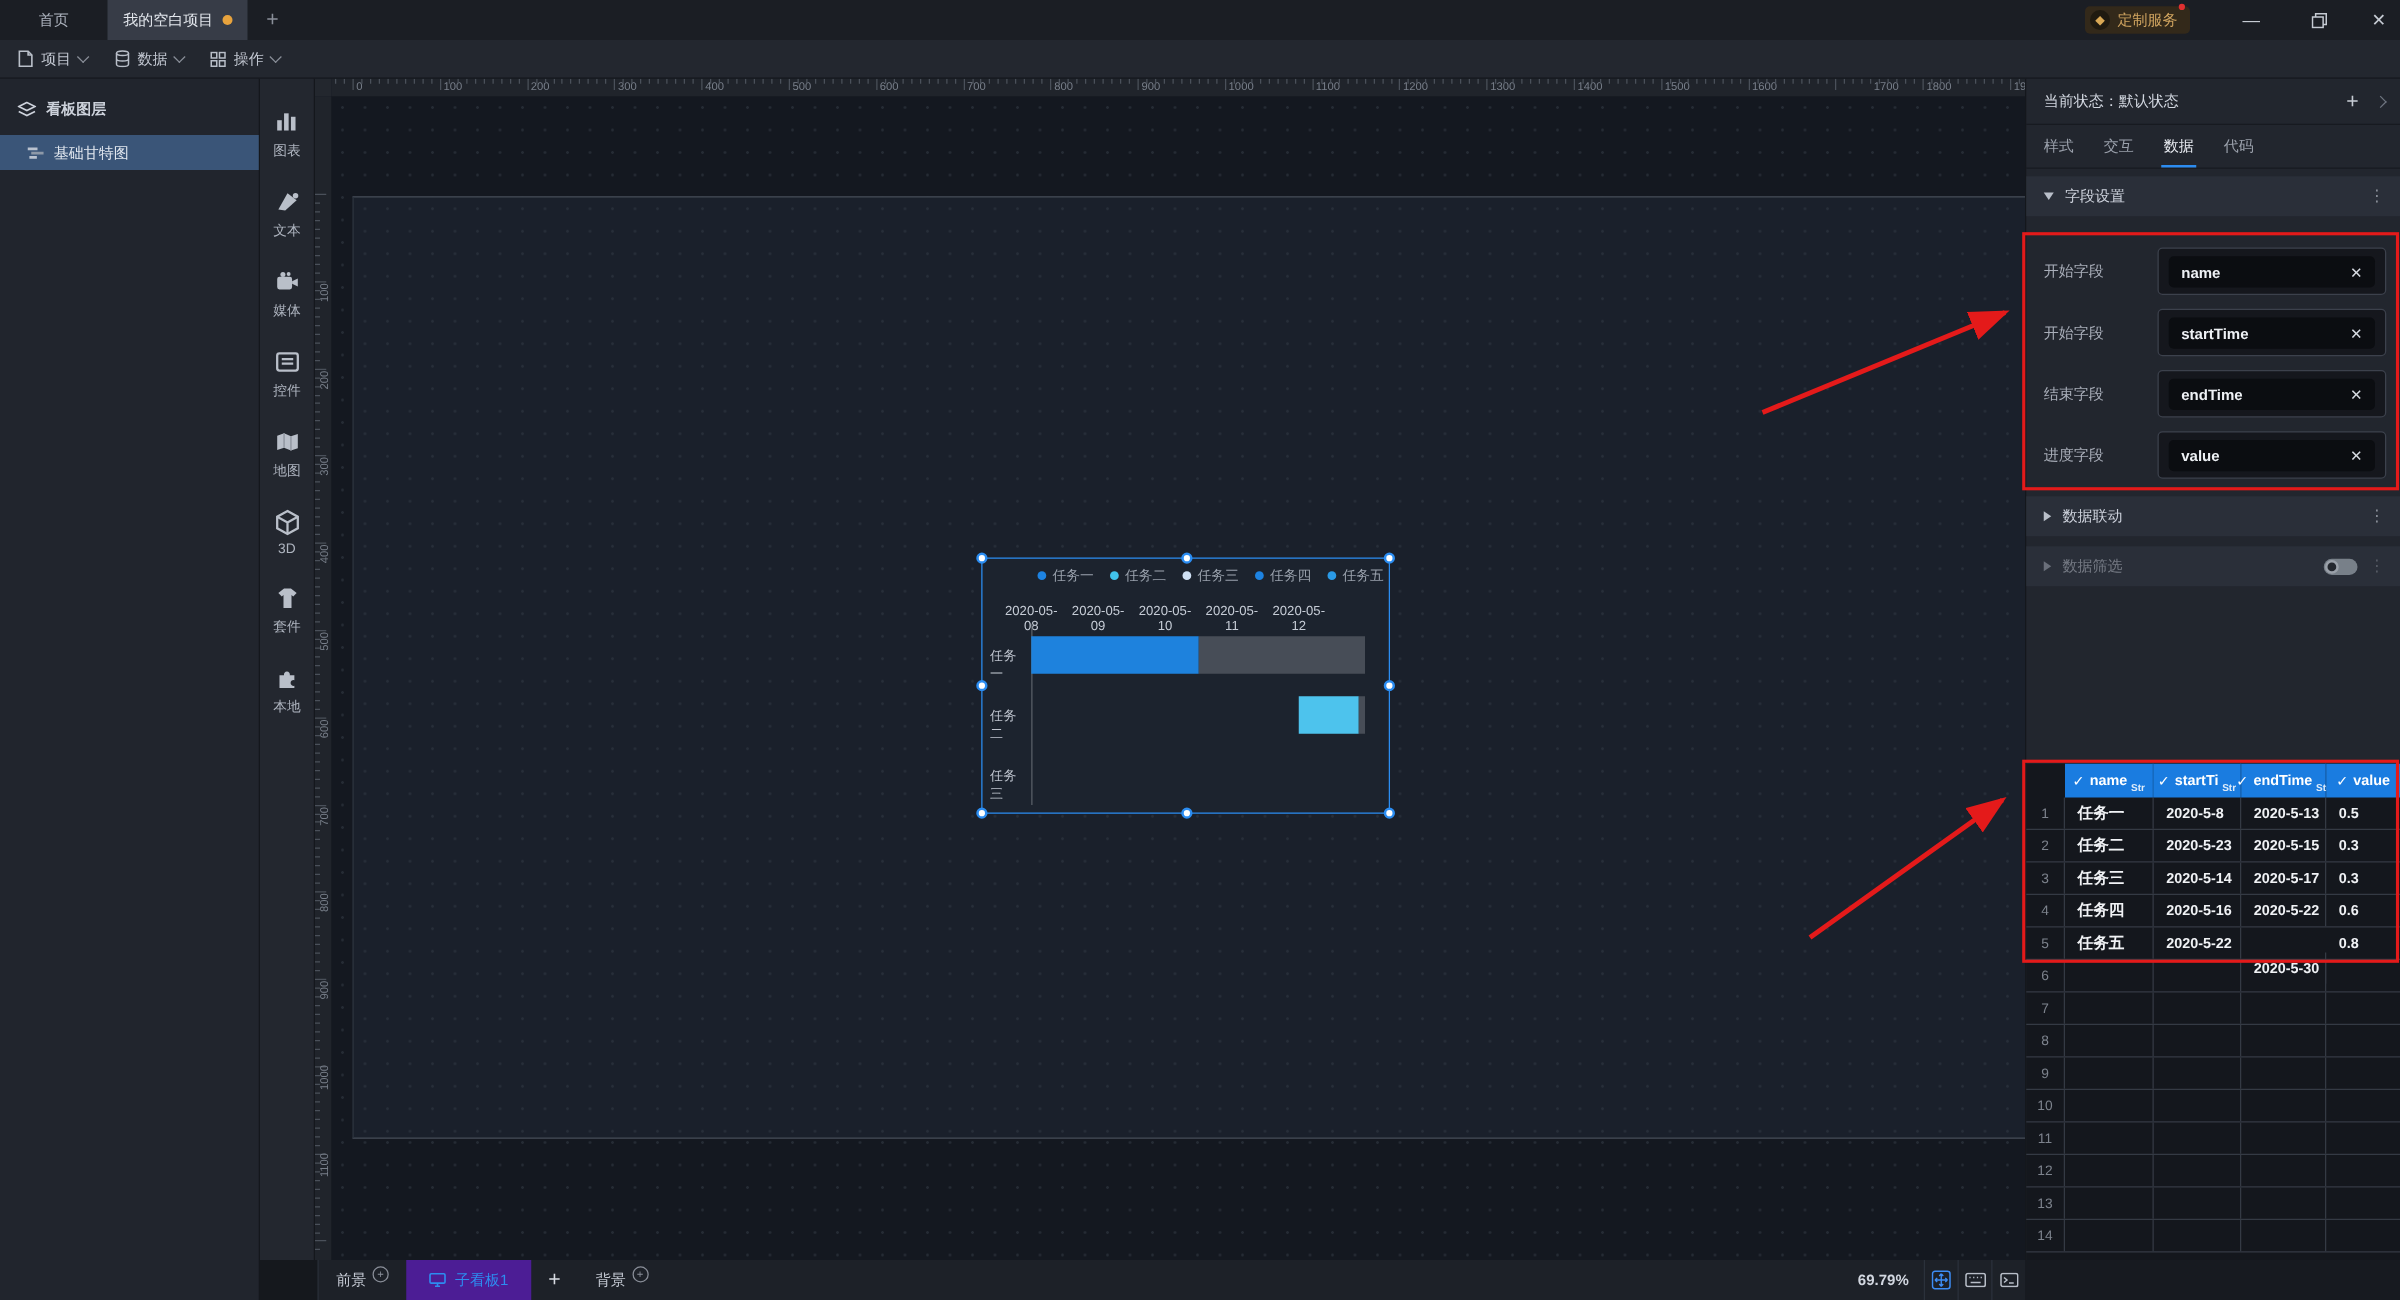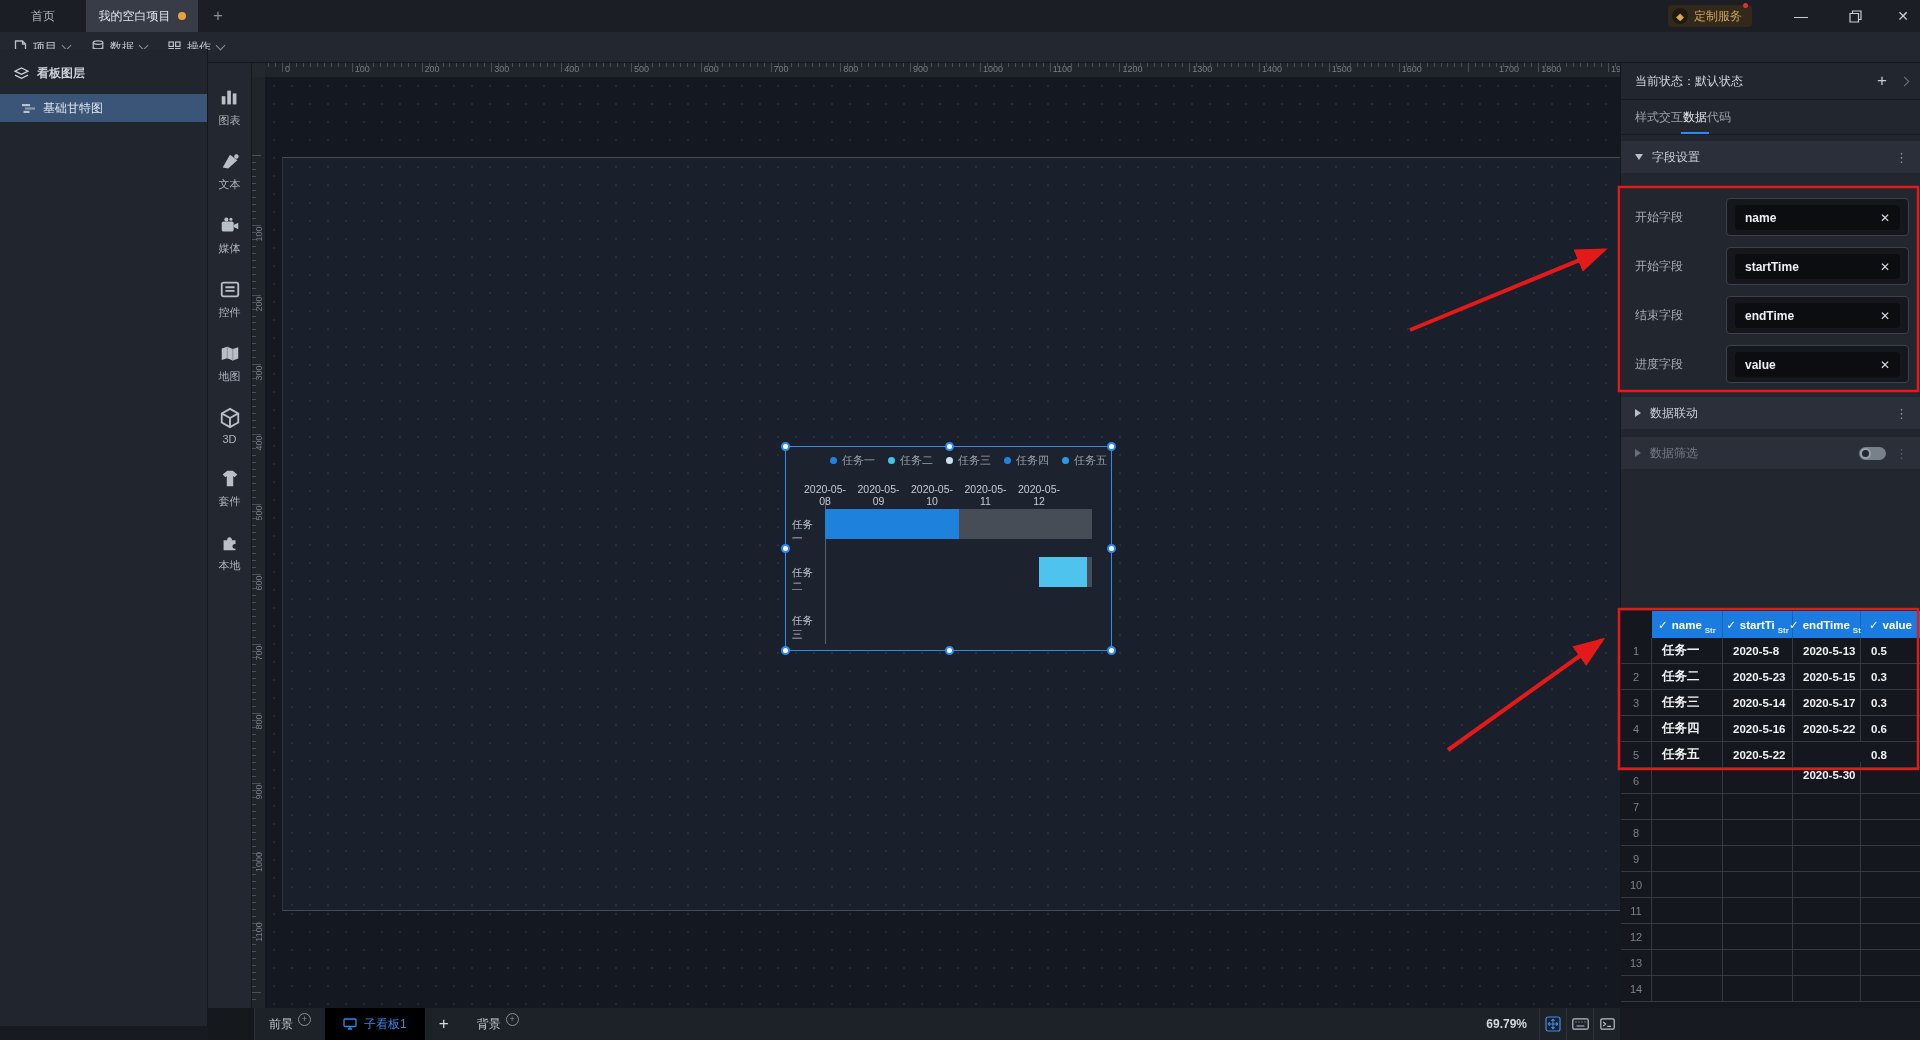--- a/index.html
+++ b/index.html
@@ -16,21 +16,21 @@
   .badge .reddot{position:absolute;right:4px;top:-2px;width:5px;height:5px;border-radius:50%;background:#e03030;}
   .winbtn{position:absolute;top:0;width:30px;height:32px;display:flex;align-items:center;justify-content:center;color:#c6cbd3;font-size:14px;cursor:pointer;}
   
   .menubar{position:absolute;left:0;top:32px;width:1920px;height:31px;background:#23272f;border-bottom:1px solid #14171c;box-sizing:border-box;}
   .menu-item{position:absolute;top:0;height:30px;display:flex;align-items:center;gap:6px;color:#c2c7d1;cursor:pointer;}
   .chev{display:inline-block;width:6px;height:6px;border-right:1.5px solid #8a8f99;border-bottom:1.5px solid #8a8f99;transform:rotate(45deg);margin-top:-3px;}
   .searchbtn{position:absolute;left:1708px;top:36px;width:30px;height:24px;display:flex;align-items:center;justify-content:center;cursor:pointer;}
   .pubbtn{position:absolute;left:1745px;top:37px;width:82px;height:23px;background:#1677ff;border-radius:3px;display:flex;align-items:center;justify-content:center;gap:6px;color:#fff;cursor:pointer;}
   .prevbtn{position:absolute;left:1836px;top:37px;width:82px;height:23px;background:#262b34;border:1px solid #4a5160;border-radius:3px;box-sizing:border-box;display:flex;align-items:center;justify-content:center;gap:6px;color:#d7dbe2;cursor:pointer;}
   
-  .layers{position:absolute;left:0;top:49px;width:208px;height:977px;background:#21252d;border-right:1px solid #14171c;box-sizing:border-box;}
+  .layers{position:absolute;left:0;top:63px;width:208px;height:977px;background:#21252d;border-right:1px solid #14171c;box-sizing:border-box;}
   .layers-head{display:flex;align-items:center;gap:8px;padding:16px 0 12px 14px;color:#ccd1da;font-weight:bold;}
   .layer-item{display:flex;align-items:center;gap:8px;height:28px;padding-left:22px;background:#3a5578;color:#e2e8f0;cursor:pointer;}
   
   .dock{position:absolute;left:208px;top:63px;width:44px;height:945px;background:#23272f;border-right:1px solid #14171c;box-sizing:border-box;display:flex;flex-direction:column;align-items:center;padding-top:24px;gap:23px;}
   .dock-item{display:flex;flex-direction:column;align-items:center;gap:4px;color:#aeb4bf;font-size:11px;cursor:pointer;}
   
   .canvas-wrap{position:absolute;left:252px;top:63px;width:1368px;height:945px;background:#141820;}
   .ruler-corner{position:absolute;left:0;top:0;width:13px;height:14px;background:#23272e;z-index:4;}
   .ruler-h{position:absolute;left:13px;top:0;width:1355px;height:14px;background:#20242b;overflow:hidden;z-index:3;}
   .ruler-v{position:absolute;left:0;top:14px;width:13px;height:931px;background:#20242b;overflow:hidden;z-index:3;}
@@ -53,21 +53,21 @@
   .gdate{position:absolute;top:0;width:50px;text-align:center;}
   .g-axis{position:absolute;left:39px;top:52px;width:1px;height:145px;background:#596068;}
   .g-rowlabel{position:absolute;left:6px;width:30px;font-size:10.5px;color:#c0c6d0;}
   .g-bar{position:absolute;height:30px;}
   
   .inspector{position:absolute;left:1620px;top:63px;width:300px;height:945px;background:#22262e;border-left:1px solid #14171c;box-sizing:border-box;}
   .state-row{position:absolute;left:0;top:0;width:100%;height:37px;display:flex;align-items:center;padding:0 12px 0 14px;box-sizing:border-box;border-bottom:1px solid #171a20;color:#d2d7e0;}
   .state-row .grow{flex:1;}
   .plusbtn{font-size:17px;color:#c6cbd3;cursor:pointer;margin-right:14px;}
   .chev-r{display:inline-block;width:6px;height:6px;border-right:1.5px solid #6f7580;border-top:1.5px solid #6f7580;transform:rotate(45deg);cursor:pointer;}
-  .insp-tabs{position:absolute;left:0;top:37px;width:100%;height:35px;display:flex;align-items:center;padding-left:14px;box-sizing:border-box;border-bottom:1px solid #171a20;}
+  .insp-tabs{position:absolute;left:0;top:37px;width:100%;height:35px;display:flex;align-items:center;gap:24px;padding-left:14px;box-sizing:border-box;border-bottom:1px solid #171a20;}
   .insp-tab{color:#9aa0ab;cursor:pointer;height:100%;display:flex;align-items:center;position:relative;}
   .insp-tab.active{color:#e8ebf1;}
   .insp-tab.active::after{content:"";position:absolute;left:-2px;right:-2px;bottom:0;height:2px;background:#2d8cf0;}
   .sec-head{position:absolute;left:0;width:100%;height:32px;background:#2a2f39;display:flex;align-items:center;padding:0 12px 0 14px;box-sizing:border-box;gap:9px;color:#ccd1db;cursor:pointer;}
   .sec-head .grow{flex:1;}
   .caret-down{width:0;height:0;border-left:4.5px solid transparent;border-right:4.5px solid transparent;border-top:6px solid #b9bfc9;}
   .caret-right{width:0;height:0;border-top:4.5px solid transparent;border-bottom:4.5px solid transparent;border-left:6px solid #b9bfc9;}
   .dots3{color:#8a8f99;font-size:13px;cursor:pointer;letter-spacing:0;}
   .dim{opacity:0.45;}
   .field-row{position:absolute;left:0;width:100%;height:38px;}
@@ -86,21 +86,21 @@
   .dt-header{position:absolute;left:0;top:0;height:27px;width:300px;}
   .dt-hcell{position:absolute;top:0;height:27px;background:#1a7ce0;color:#fff;font-weight:bold;display:flex;align-items:center;justify-content:center;gap:4px;font-size:11.5px;box-sizing:border-box;border-right:1px solid #1565b8;}
   .dt-hcell .sub{font-size:8px;opacity:.85;align-self:flex-end;margin-bottom:3px;margin-left:-1px;}
   .dt-row{position:absolute;left:0;width:300px;height:26px;border-bottom:1px solid #343a44;box-sizing:border-box;}
   .dt-cell{position:absolute;top:0;height:100%;display:flex;align-items:center;padding-left:10px;box-sizing:border-box;border-right:1px solid #343a44;color:#f0f2f5;font-weight:bold;font-size:11.5px;}
   .dt-num{position:absolute;left:0;top:0;width:31px;height:100%;display:flex;align-items:center;justify-content:center;color:#7d838d;font-size:11px;border-right:1px solid #343a44;box-sizing:border-box;}
   
   .bottombar{position:absolute;left:208px;top:1008px;width:1412px;height:32px;background:#1d2128;display:flex;align-items:center;}
   .bb-corner{width:47px;height:32px;background:#15181d;border-right:1px solid #2b313b;box-sizing:border-box;}
   .bb-item{display:flex;align-items:center;gap:5px;padding:0 14px;height:32px;color:#c3c8d2;cursor:pointer;}
-  .bb-tab{display:flex;align-items:center;gap:7px;height:32px;padding:0 18px;background:#000000;color:#2d8cf0;cursor:pointer;}
+  .bb-tab{display:flex;align-items:center;gap:7px;height:32px;padding:0 18px;background:#4c1d95;color:#2d8cf0;cursor:pointer;}
   .sup-plus{font-size:9px;color:#8a8f99;border:1px solid #8a8f99;border-radius:50%;width:11px;height:11px;line-height:10px;text-align:center;margin-top:-10px;}
   .bb-right{margin-left:auto;display:flex;align-items:center;height:32px;}
   .bb-zoom{color:#d2d7e0;font-weight:bold;padding-right:12px;}
   .bb-ic{width:26px;height:32px;display:flex;align-items:center;justify-content:center;cursor:pointer;border-left:1px solid #2b313b;}
   .infopanel{position:absolute;left:1620px;top:1008px;width:300px;height:32px;background:#14171c;color:#e8ebf0;font-weight:bold;font-size:11px;}
   .info-line{position:absolute;left:7px;right:7px;display:flex;}
   .info-line .grow{flex:1;}
   
   .annotations{position:absolute;left:0;top:0;width:1920px;height:1040px;z-index:50;pointer-events:none;}
   svg{display:block;}

